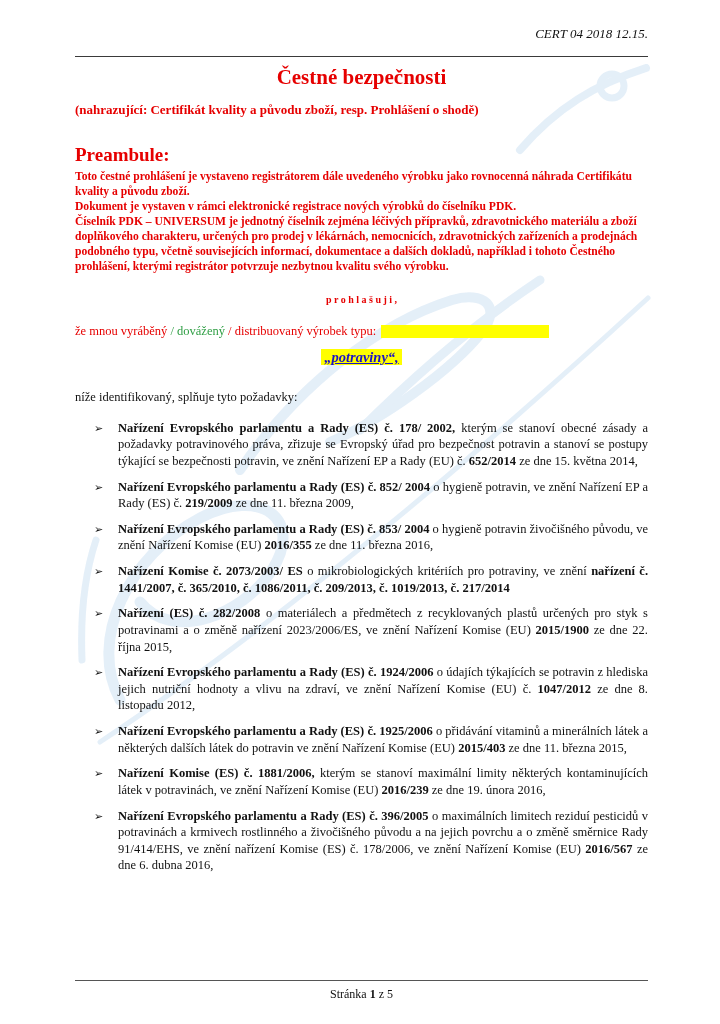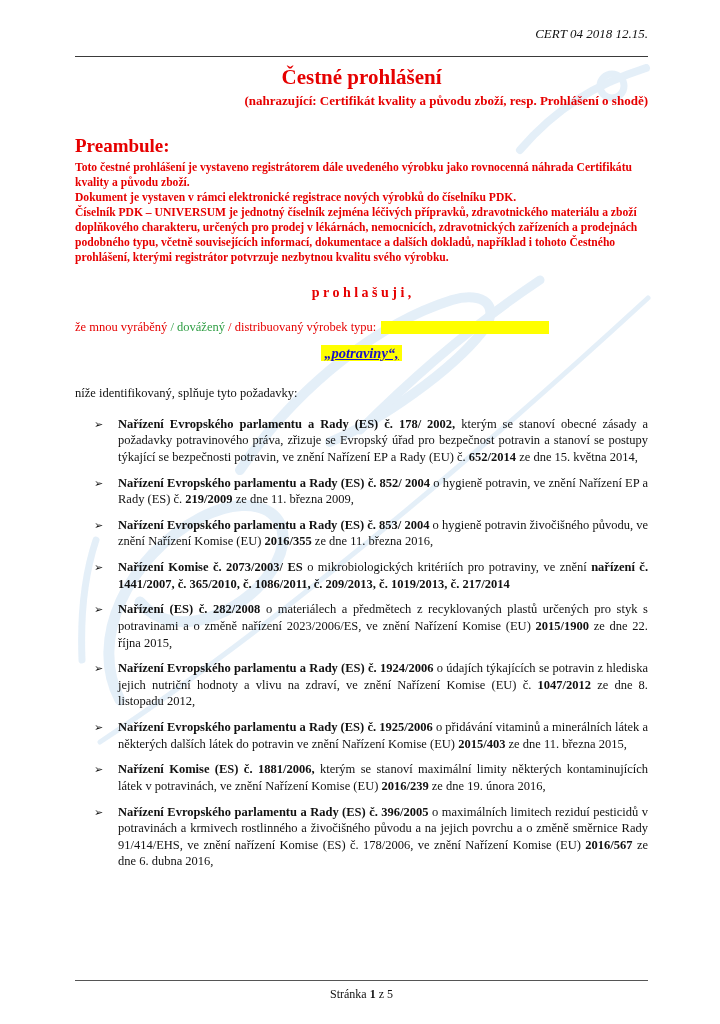--- a/index.html
+++ b/index.html
@@ -30,25 +30,25 @@
   .top-rule { margin-top: 14px; }
 
   .title {
     text-align: center;
     color: var(--red, #e60000);
     font-weight: bold;
     font-size: 21px;
     margin: 8px 0 0 0;
   }
   .subtitle {
-    text-align: right;
+    text-align: left;
     color: var(--red, #e60000);
     font-weight: bold;
     font-size: 13px;
-    margin: 3px 0 0 0;
+    margin: 12px 0 0 0;
   }
   .preamble-heading {
     color: var(--red, #e60000);
     font-weight: bold;
     font-size: 19px;
     margin: 26px 0 4px 0;
   }
   .preamble p {
     color: var(--red, #e60000);
     font-weight: bold;
@@ -60,21 +60,21 @@
   .intro {
     text-align: center;
     color: var(--red, #e60000);
     font-size: 12.5px;
     margin: 18px 0 0 0;
   }
   .prohlasuji {
     text-align: center;
     color: var(--red, #e60000);
     font-weight: bold;
-    font-size: 14px;
+    font-size: 10px;
     margin: 19px 0 4px 0;
   }
   .type-line { font-size: 12.5px; margin: 19px 0 1px 0; }
   .c-red   { color: var(--red, #e60000); }
   .c-green { color: var(--green, #2f9e44); }
   .hl-blank {
     display: inline-block;
     width: 168px;
     height: 13px;
     background: var(--highlight, #ffff00);
@@ -140,21 +140,21 @@
       <path stroke-width="5" d="M 100 742 C 260 636 450 480 648 298"></path>
       <path stroke-width="7" d="M 82 660 C 80 610 86 570 96 540"></path>
     </g>
   </svg>
 
   <div class="content">
 
     <div class="doc-code">CERT 04 2018 12.15.</div>
     <hr class="rule top-rule">
 
-    <h1 class="title">Čestné prohlášení</h1>
+    <h1 class="title">Čestné bezpečnosti</h1>
     <h2 class="subtitle">(nahrazující: Certifikát kvality a původu zboží, resp. Prohlášení o shodě)</h2>
 
     <h3 class="preamble-heading">Preambule:</h3>
     <div class="preamble">
       <p>Toto čestné prohlášení je vystaveno registrátorem dále uvedeného výrobku jako rovnocenná náhrada Certifikátu kvality a původu zboží.</p>
       <p>Dokument je vystaven v rámci elektronické registrace nových výrobků do číselníku PDK.</p>
       <p>Číselník PDK – UNIVERSUM je jednotný číselník zejména léčivých přípravků, zdravotnického materiálu a zboží doplňkového charakteru, určených pro prodej v lékárnách, nemocnicích, zdravotnických zařízeních a prodejnách podobného typu, včetně souvisejících informací, dokumentace a dalších dokladů, například i tohoto Čestného prohlášení, kterými registrátor potvrzuje nezbytnou kvalitu svého výrobku.</p>
     </div>
 
     <p class="prohlasuji">p r o h l a š u j i ,</p>

